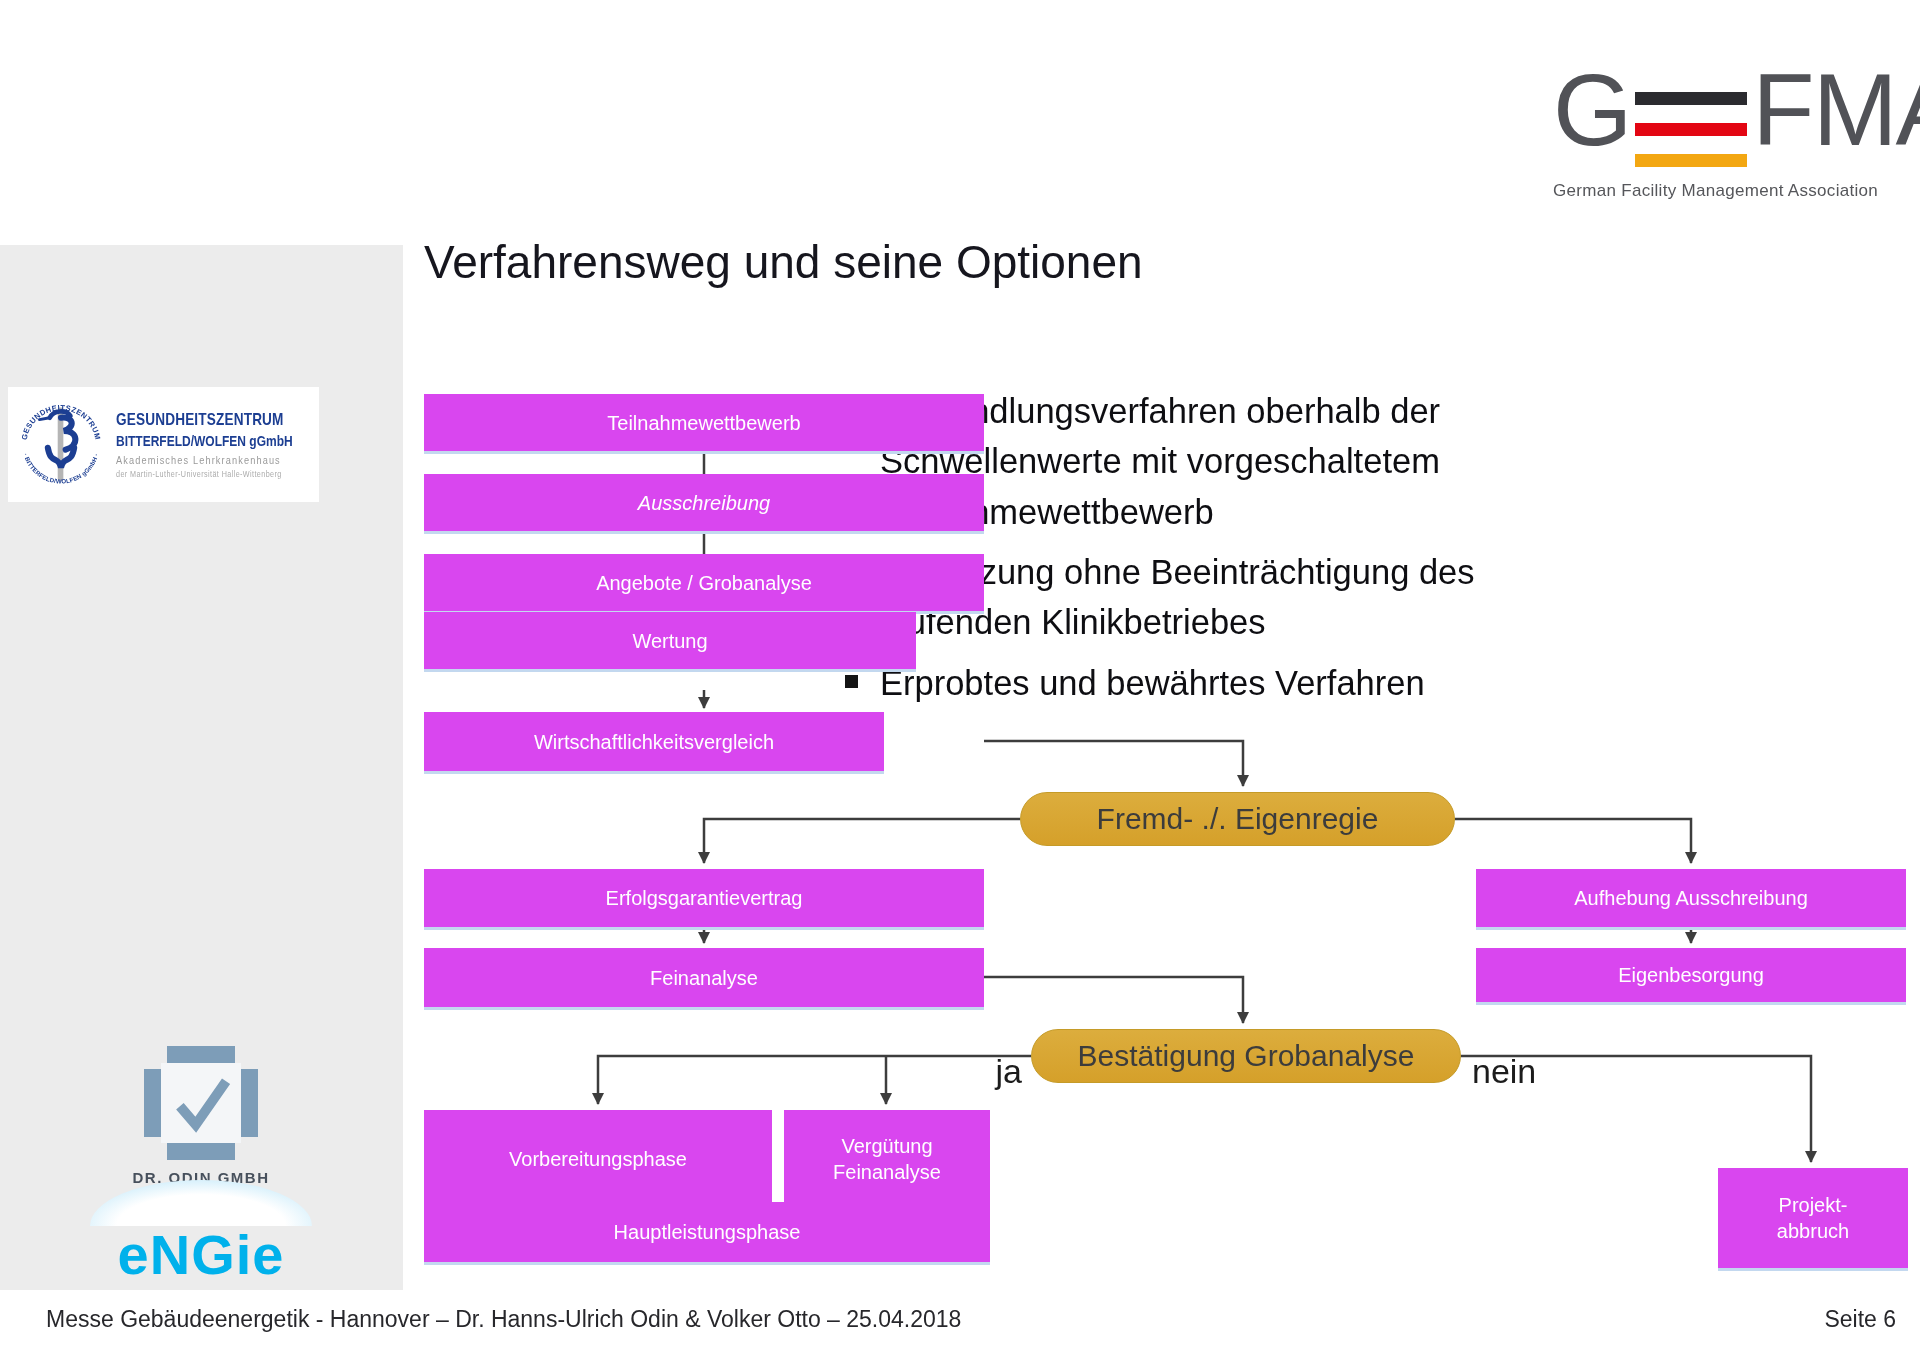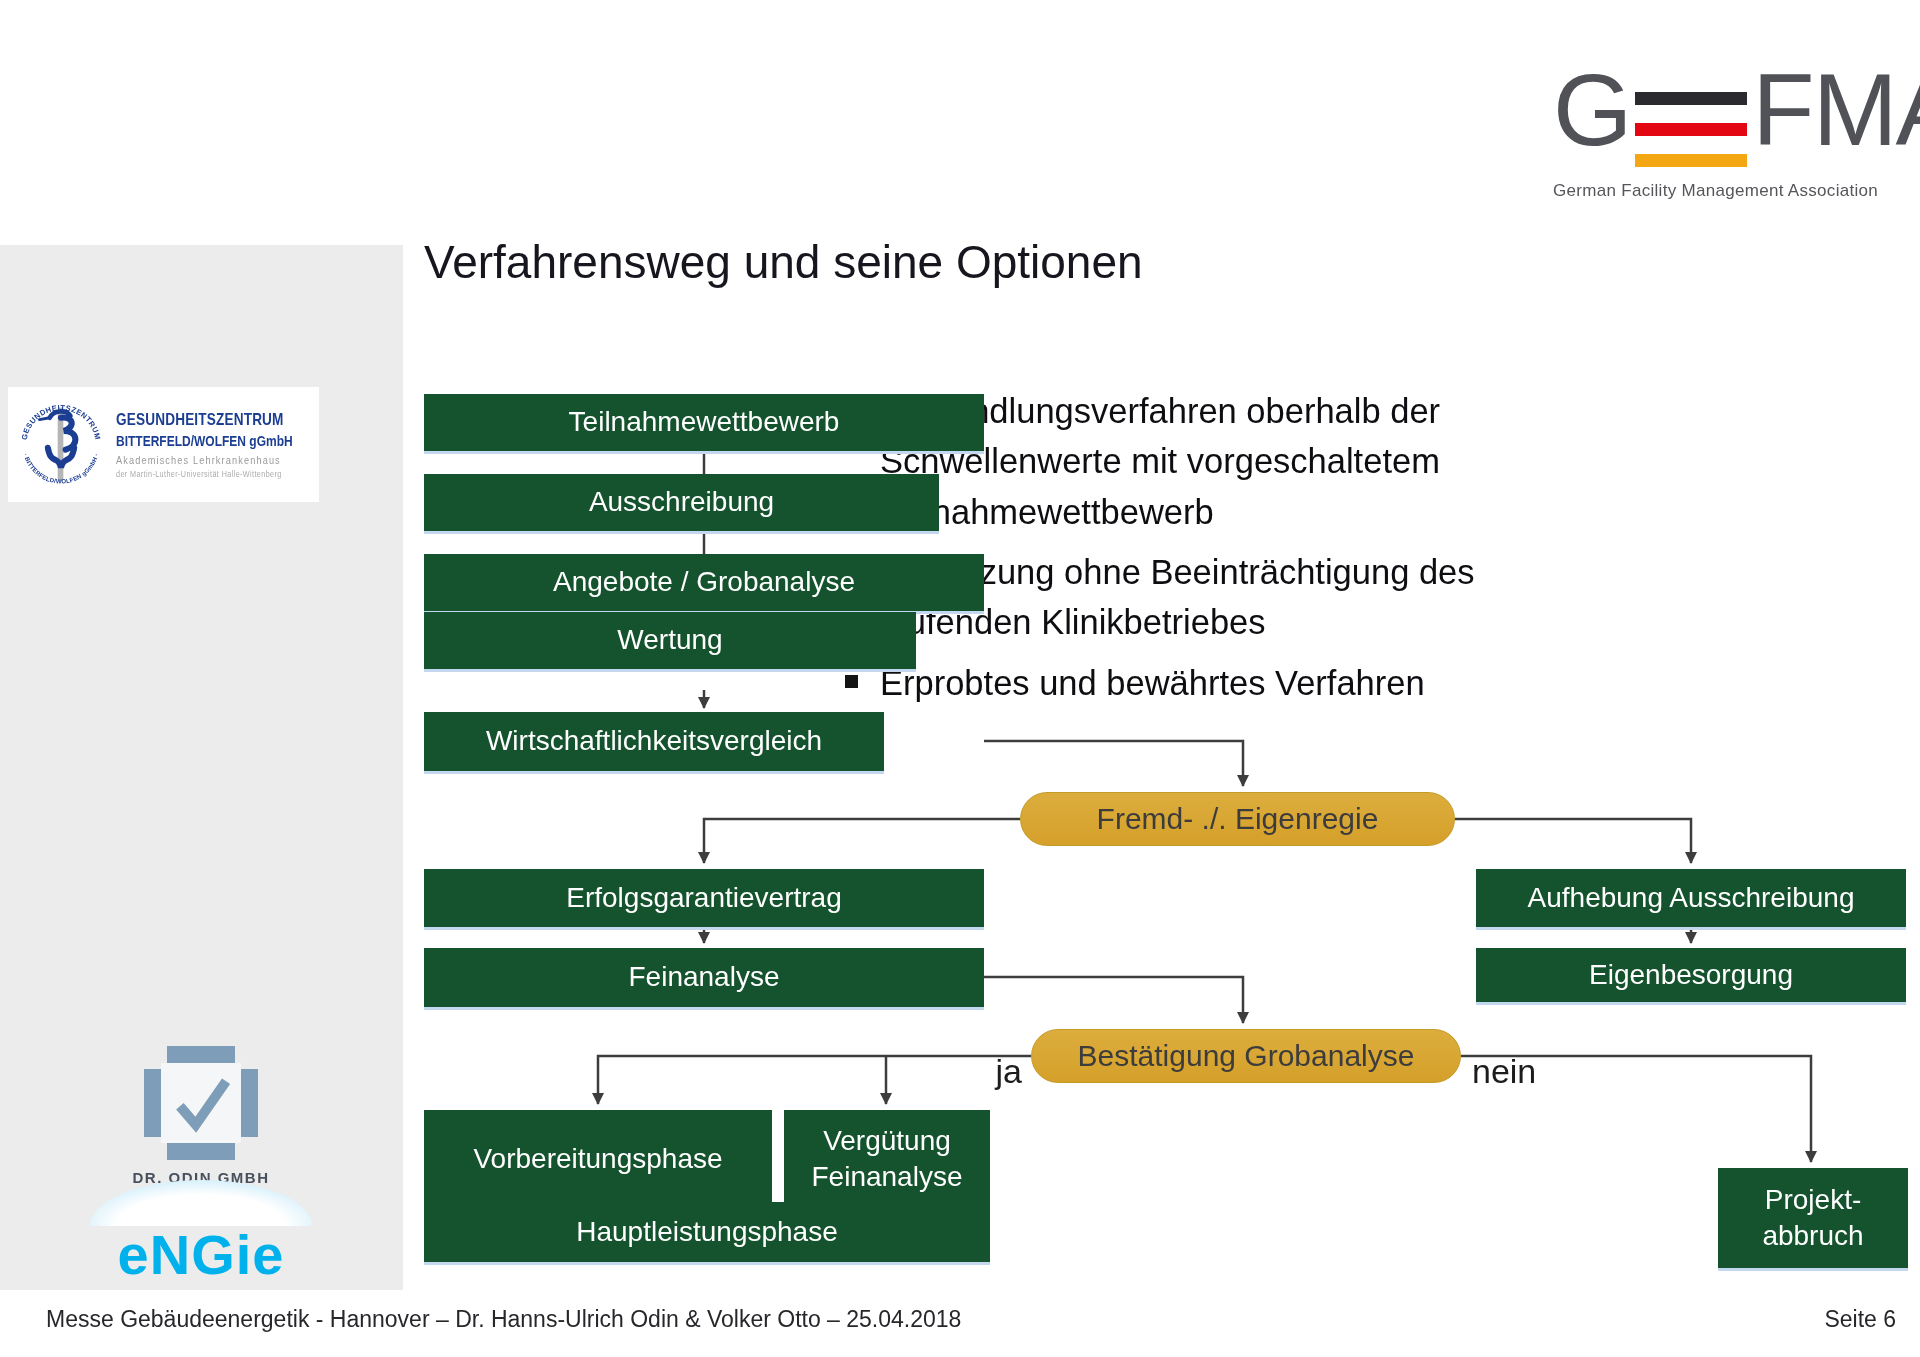--- a/index.html
+++ b/index.html
@@ -44,22 +44,22 @@
   .bar-gold{background:#f3a712;}
   .gefma-sub{margin-top:14px;font-size:17px;color:#55565a;letter-spacing:.3px;white-space:nowrap;}
   
   .title{position:absolute;left:424px;top:235px;font-size:46px;color:#16161e;}
   
   .bullets{position:absolute;left:845px;top:386px;width:660px;}
   .bullet{display:flex;margin-bottom:10px;}
   .bullet-marker{flex-shrink:0;width:13px;height:13px;background:#141414;margin-top:17px;margin-right:22px;}
   .bullet-text{font-size:34.5px;line-height:1.46;color:#0e0e12;}
   
-  .box{position:absolute;background:#14532d;color:#ffffff;display:flex;flex-direction:column;
-    align-items:center;justify-content:center;font-size:28px;text-align:center;
+  .box{position:absolute;background:#d946ef;color:#ffffff;display:flex;flex-direction:column;
+    align-items:center;justify-content:center;font-size:20px;text-align:center;
     box-shadow:0 3px 0 0 #c3d8ef;line-height:1.3;}
   .pill{position:absolute;background:linear-gradient(#dcad3d,#d5a02a);border:1px solid #c59b28;
     border-radius:27px;color:#3c3c3c;display:flex;align-items:center;justify-content:center;
     font-size:30px;box-sizing:border-box;}
   .branch-label{position:absolute;font-size:34px;color:#1c1c1c;}
   .connectors{position:absolute;left:0;top:0;pointer-events:none;}
   
   .footer-left{position:absolute;left:46px;top:1306px;font-size:23px;color:#27272b;}
   .footer-right{position:absolute;right:24px;top:1306px;font-size:23px;color:#27272b;}
 </style>
@@ -160,21 +160,21 @@
     <line x1="1691" y1="927" x2="1691" y2="943" marker-end="url(#arr)"></line>
     <polyline points="984,977 1243,977 1243,1023" marker-end="url(#arr)"></polyline>
     <polyline points="1031,1056 598,1056 598,1104" marker-end="url(#arr)"></polyline>
     <line x1="886" y1="1056" x2="886" y2="1104" marker-end="url(#arr)"></line>
     <polyline points="1461,1056 1811,1056 1811,1162" marker-end="url(#arr)"></polyline>
     <line x1="598" y1="1208" x2="598" y2="1224" marker-end="url(#arr)"></line>
   </g>
 </svg>
 
 <div class="box" style="left:424px;top:394px;width:560px;height:57px;">Teilnahmewettbewerb</div>
-<div class="box" style="left:424px;top:474px;width:515px;height:57px;">Ausschreibung</div>
+<div class="box" style="left:424px;top:474px;width:560px;height:57px;font-style:italic;">Ausschreibung</div>
 <div class="box" style="left:424px;top:554px;width:560px;height:57px;">Angebote / Grobanalyse</div>
 <div class="box" style="left:424px;top:612px;width:492px;height:57px;">Wertung</div>
 <div class="box" style="left:424px;top:712px;width:460px;height:59px;">Wirtschaftlichkeitsvergleich</div>
 
 <div class="pill" style="left:1020px;top:792px;width:435px;height:54px;">Fremd- ./. Eigenregie</div>
 
 <div class="box" style="left:424px;top:869px;width:560px;height:58px;">Erfolgsgarantievertrag</div>
 <div class="box" style="left:424px;top:948px;width:560px;height:59px;">Feinanalyse</div>
 
 <div class="box" style="left:1476px;top:869px;width:430px;height:58px;">Aufhebung Ausschreibung</div>

